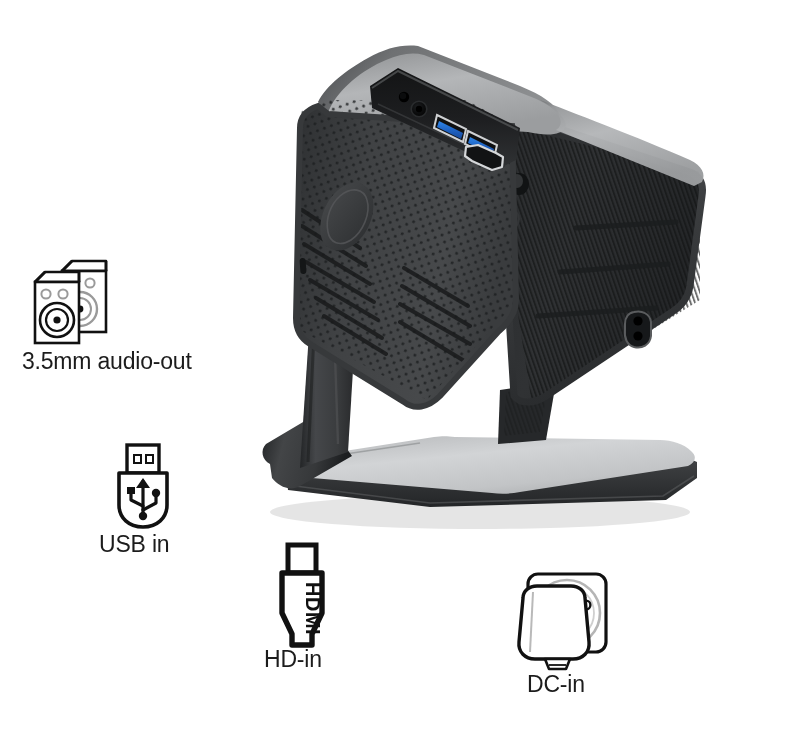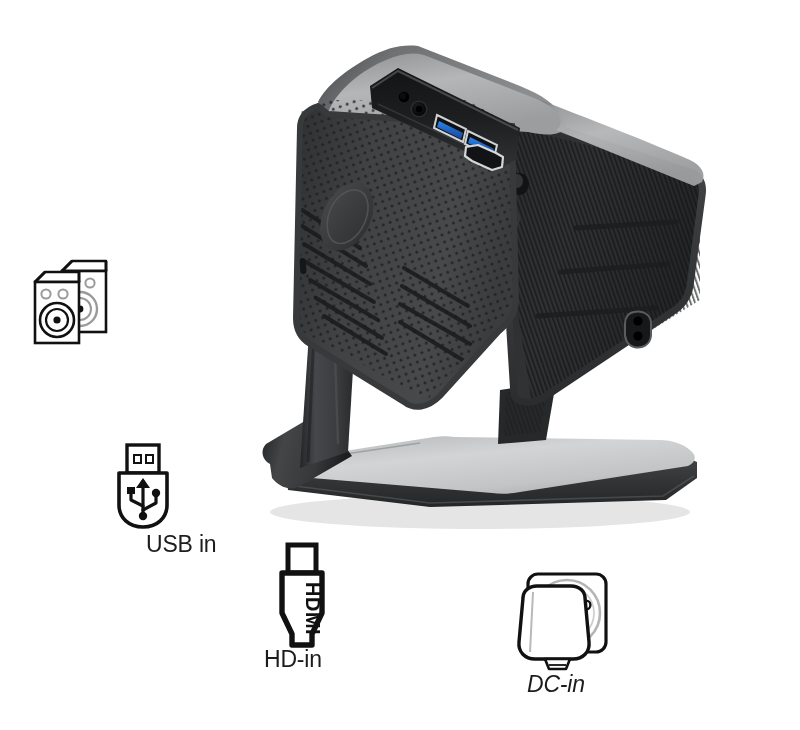--- a/index.html
+++ b/index.html
@@ -28,23 +28,23 @@
     position: absolute;
     font-family: "Liberation Sans", "DejaVu Sans", sans-serif;
     font-size: 23px;
     font-weight: 400;
     color: #1c1c1c;
     letter-spacing: -0.2px;
     white-space: nowrap;
     line-height: 1;
   }
   #label-audio { left: 22px;  top: 350px; }
-  #label-usb   { left: 99px;  top: 533px; margin-left: 47px; }
+  #label-usb   { left: 99px;  top: 533px; }
   #label-hdmi  { left: 264px; top: 648px; }
-  #label-dc    { left: 527px; top: 673px; font-style: italic; }
+  #label-dc    { left: 527px; top: 673px; }
 </style>
 </head>
 <body>
 
 <div id="stage">
 
   <svg id="scene" viewBox="0 0 800 730" xmlns="http://www.w3.org/2000/svg">
 
     <defs>
 
@@ -578,20 +578,21 @@
                Z" fill="#ffffff" stroke="#111111" stroke-width="3.4" stroke-linejoin="round"></path>
 
       <path d="M 533 592 L 530 652" stroke="#b9b9b9" stroke-width="2" fill="none"></path>
 
       <path d="M 545 659 L 570 659 L 566 669 L 549 669 Z" fill="#ffffff" stroke="#111111" stroke-width="2.6" stroke-linejoin="round"></path>
       <path d="M 549 665 L 566 665" stroke="#111111" stroke-width="1.8"></path>
     </g>
 
   </svg>
 
+  <div class="callout-label" id="label-audio">3.5mm audio-out</div>
 
   <div class="callout-label" id="label-usb">USB in</div>
 
   <div class="callout-label" id="label-hdmi">HD-in</div>
 
   <div class="callout-label" id="label-dc">DC-in</div>
 
 </div>
 
 </body></html>

